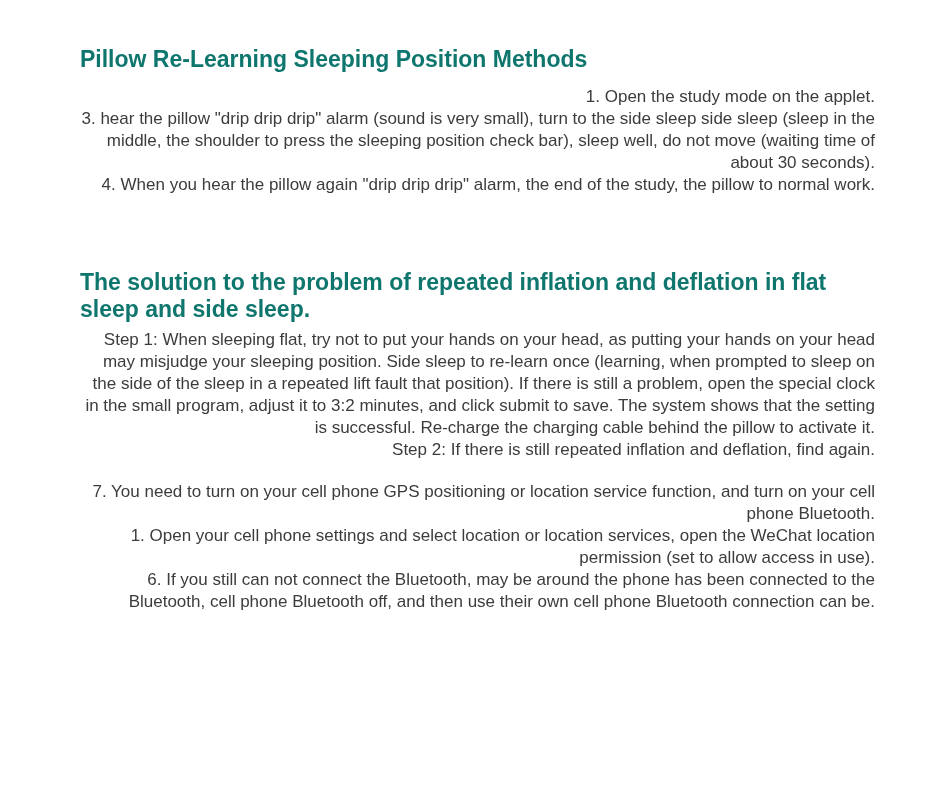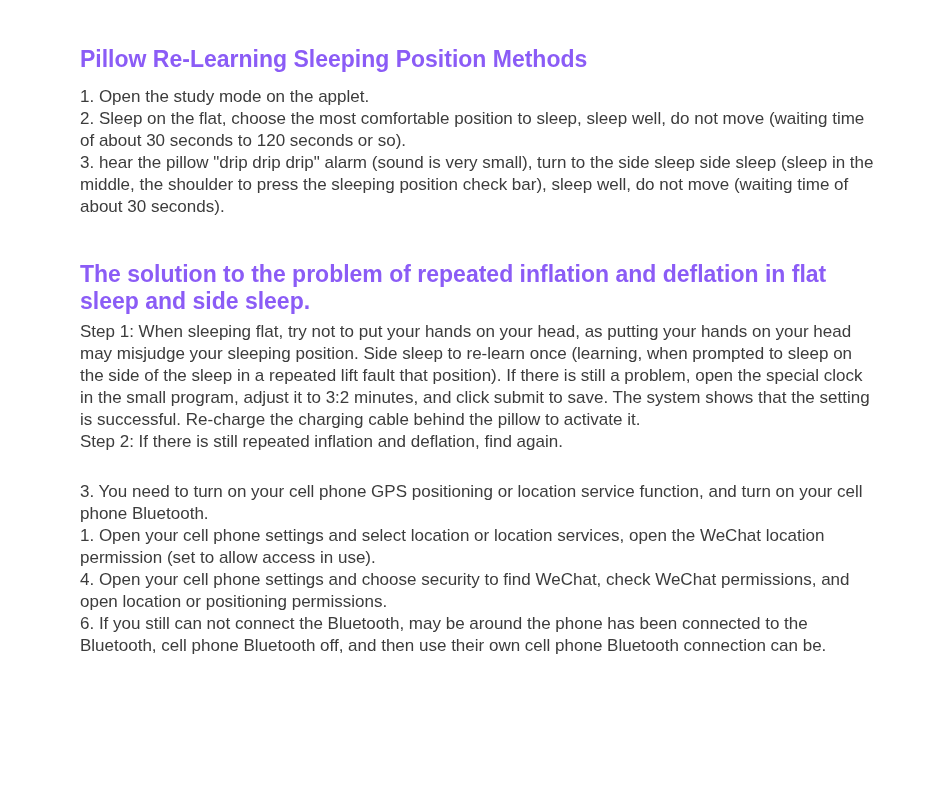--- a/index.html
+++ b/index.html
@@ -17,56 +17,56 @@
   .page {
     position: absolute;
     inset: 0;
   }
   .sec {
     position: absolute;
     left: 80px;
     width: 795px;
   }
   .sec1 { top: 46px; }
-  .sec2 { top: 261px; }
+  .sec2 { top: 269px; }
   .sec3 { top: 481px; }
   h2.heading {
     margin: 0;
     font-size: 23px;
     line-height: 27px;
     font-weight: 700;
-    color: #8b5cf6;
+    color: #0f766e;
   }
   .sec1 h2.heading { margin-bottom: 13px; }
   .sec2 h2.heading, .sec3 h2.heading { margin-bottom: 6px; }
   p.para {
     margin: 0;
     font-size: 17px;
     line-height: 22px;
     color: #3c3c3c;
+    text-align: right;
   }
 </style>
 </head>
 <body>
 
 <div class="page">
 
   <section class="sec sec1">
     <h2 class="heading">Pillow Re-Learning Sleeping Position Methods</h2>
     <p class="para">1. Open the study mode on the applet.</p>
-    <p class="para">2. Sleep on the flat, choose the most comfortable position to sleep, sleep well, do not move (waiting time of about 30 seconds to 120 seconds or so).</p>
     <p class="para">3. hear the pillow "drip drip drip" alarm (sound is very small), turn to the side sleep side sleep (sleep in the middle, the shoulder to press the sleeping position check bar), sleep well, do not move (waiting time of about 30 seconds).</p>
+    <p class="para">4. When you hear the pillow again "drip drip drip" alarm, the end of the study, the pillow to normal work.</p>
   </section>
 
   <section class="sec sec2">
     <h2 class="heading">The solution to the problem of repeated inflation and deflation in flat sleep and side sleep.</h2>
     <p class="para">Step 1: When sleeping flat, try not to put your hands on your head, as putting your hands on your head may misjudge your sleeping position. Side sleep to re-learn once (learning, when prompted to sleep on the side of the sleep in a repeated lift fault that position). If there is still a problem, open the special clock in the small program, adjust it to 3:2 minutes, and click submit to save. The system shows that the setting is successful. Re-charge the charging cable behind the pillow to activate it.</p>
     <p class="para">Step 2: If there is still repeated inflation and deflation, find again.</p>
   </section>
 
   <section class="sec sec3">
-    <p class="para">3. You need to turn on your cell phone GPS positioning or location service function, and turn on your cell phone Bluetooth.</p>
+    <p class="para">7. You need to turn on your cell phone GPS positioning or location service function, and turn on your cell phone Bluetooth.</p>
     <p class="para">1. Open your cell phone settings and select location or location services, open the WeChat location permission (set to allow access in use).</p>
-    <p class="para">4. Open your cell phone settings and choose security to find WeChat, check WeChat permissions, and open location or positioning permissions.</p>
     <p class="para">6. If you still can not connect the Bluetooth, may be around the phone has been connected to the Bluetooth, cell phone Bluetooth off, and then use their own cell phone Bluetooth connection can be.</p>
   </section>
 
 </div>
 
 </body></html>

